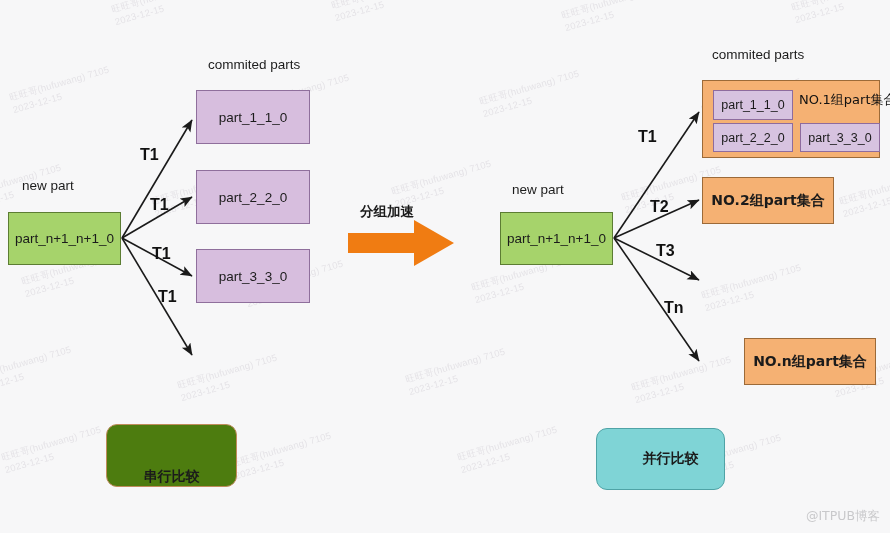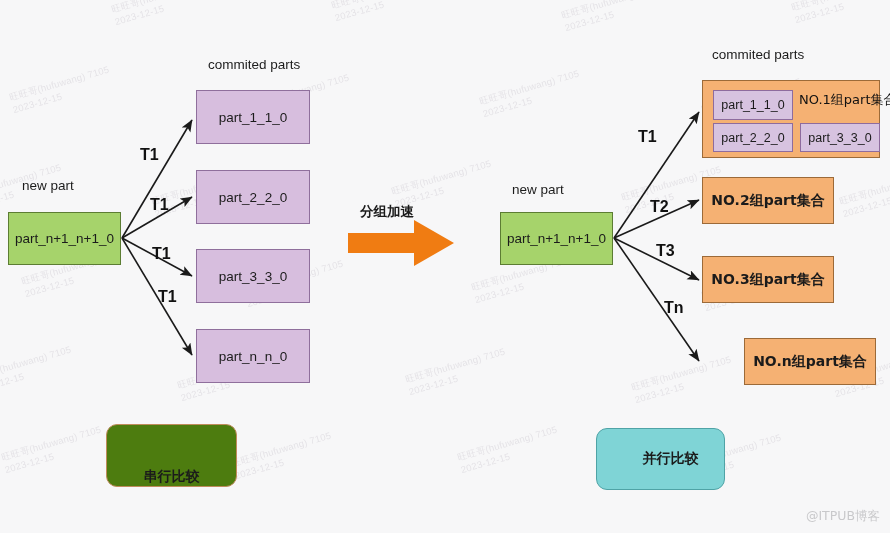--- a/index.html
+++ b/index.html
@@ -229,23 +229,20 @@
 
   <div class="node purple" style="left:196px; top:90px; width:114px; height:54px;">
     <span>part_1_1_0</span>
   </div>
   <div class="node purple" style="left:196px; top:170px; width:114px; height:54px;">
     <span>part_2_2_0</span>
   </div>
   <div class="node purple" style="left:196px; top:249px; width:114px; height:54px;">
     <span>part_3_3_0</span>
   </div>
-  <div class="node purple" style="left:196px; top:329px; width:114px; height:54px;">
-    <span>part_n_n_0</span>
-  </div>
 
   <div class="edge-label" style="left:140px; top:146px;">T1</div>
   <div class="edge-label" style="left:150px; top:196px;">T1</div>
   <div class="edge-label" style="left:152px; top:245px;">T1</div>
   <div class="edge-label" style="left:158px; top:288px;">T1</div>
 
   <div class="node rounded peach cjk" style="left:106px; top:424px; width:131px; height:63px;">
     <span>串行比较</span>
   </div>
 
@@ -271,23 +268,20 @@
       <span>part_2_2_0</span>
     </div>
     <div class="node purple-inner" style="left:97px; top:42px; width:80px; height:29px;">
       <span>part_3_3_0</span>
     </div>
   </div>
 
   <div class="node orange cjk" style="left:702px; top:177px; width:132px; height:47px;">
     <span>NO.2组part集合</span>
   </div>
-  <div class="node orange cjk" style="left:702px; top:256px; width:132px; height:47px;">
-    <span>NO.3组part集合</span>
-  </div>
   <div class="node orange cjk" style="left:744px; top:338px; width:132px; height:47px;">
     <span>NO.n组part集合</span>
   </div>
 
   <div class="edge-label" style="left:638px; top:128px;">T1</div>
   <div class="edge-label" style="left:650px; top:198px;">T2</div>
   <div class="edge-label" style="left:656px; top:242px;">T3</div>
   <div class="edge-label" style="left:664px; top:299px;">Tn</div>
 
   <div class="node rounded teal cjk" style="left:596px; top:428px; width:129px; height:62px;padding-left:20px;">

